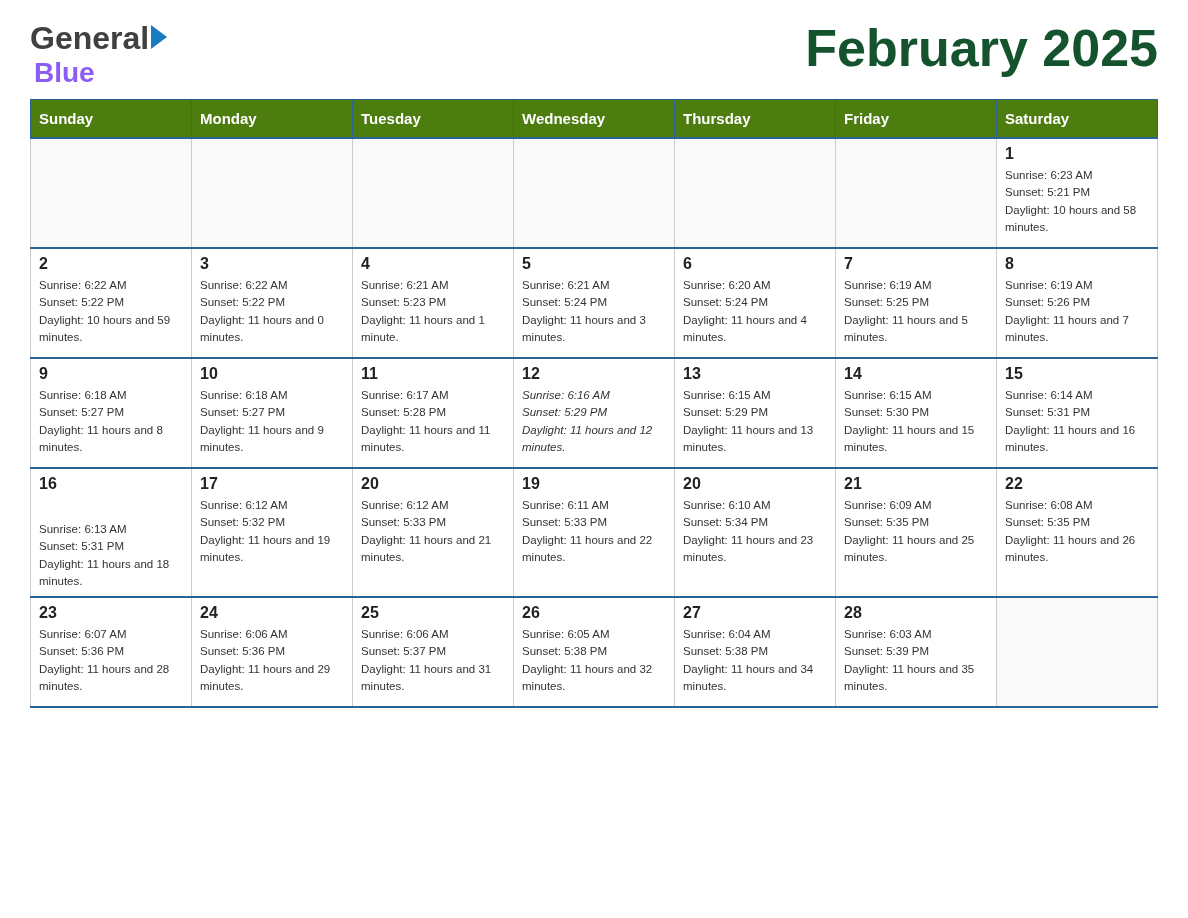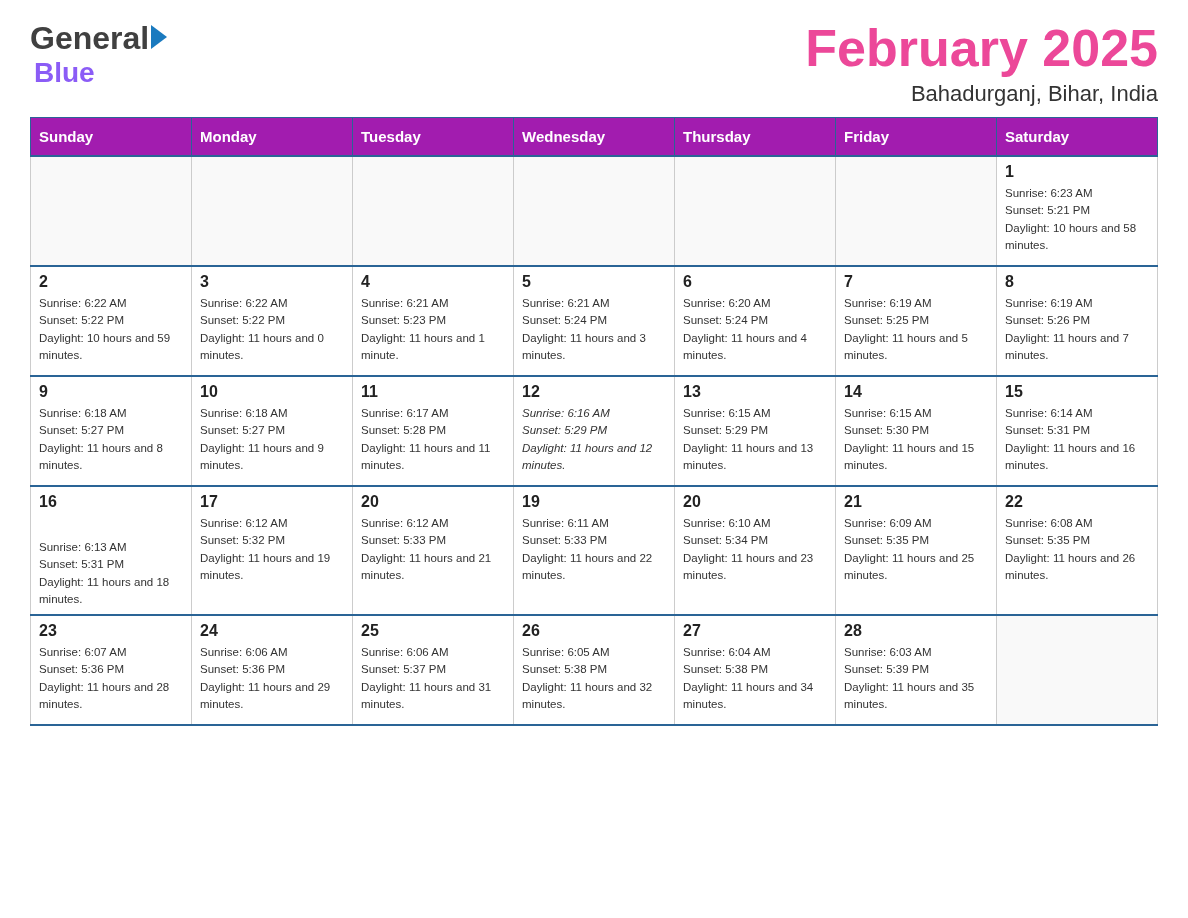--- a/index.html
+++ b/index.html
@@ -34,36 +34,36 @@
     .logo-line1 {
       display: flex;
       align-items: center;
     }
     .title-block {
       text-align: right;
     }
     .month-title {
       font-size: 52px;
       font-weight: bold;
-      color: #ec4899;
+      color: #14532d;
       line-height: 1.1;
       margin-left: 32px;
     }
     .location-title {
       font-size: 22px;
       color: #333;
       margin-top: 4px;
     }
     table {
       width: 100%;
       border-collapse: collapse;
       margin-top: 10px;
     }
     th {
-      background-color: #a21caf;
+      background-color: #4d7c0f;
       color: #fff;
       font-size: 15px;
       font-weight: bold;
       padding: 10px 8px;
       text-align: left;
       border: 1px solid #2a6496;
     }
     td {
       border: 1px solid #ccc;
       vertical-align: top;
@@ -99,21 +99,20 @@
     <div class="logo-line1">
       <span class="logo-text-general">General</span>
       <div style="display:flex;align-items:center;margin-left:2px;">
         <div style="width:0;height:0;border-top:12px solid transparent;border-bottom:12px solid transparent;border-left:16px solid #1a7abf;margin-top:-4px;"></div>
       </div>
     </div>
     <span class="logo-text-blue" style="margin-left:4px;">Blue</span>
   </div>
   <div class="title-block">
     <div class="month-title">February 2025</div>
-    <div class="location-title">Bahadurganj, Bihar, India</div>
   </div>
 </div>
 
 <table>
   <thead>
     <tr>
     <th>Sunday</th>
         <th>Monday</th>
         <th>Tuesday</th>
         <th>Wednesday</th>

